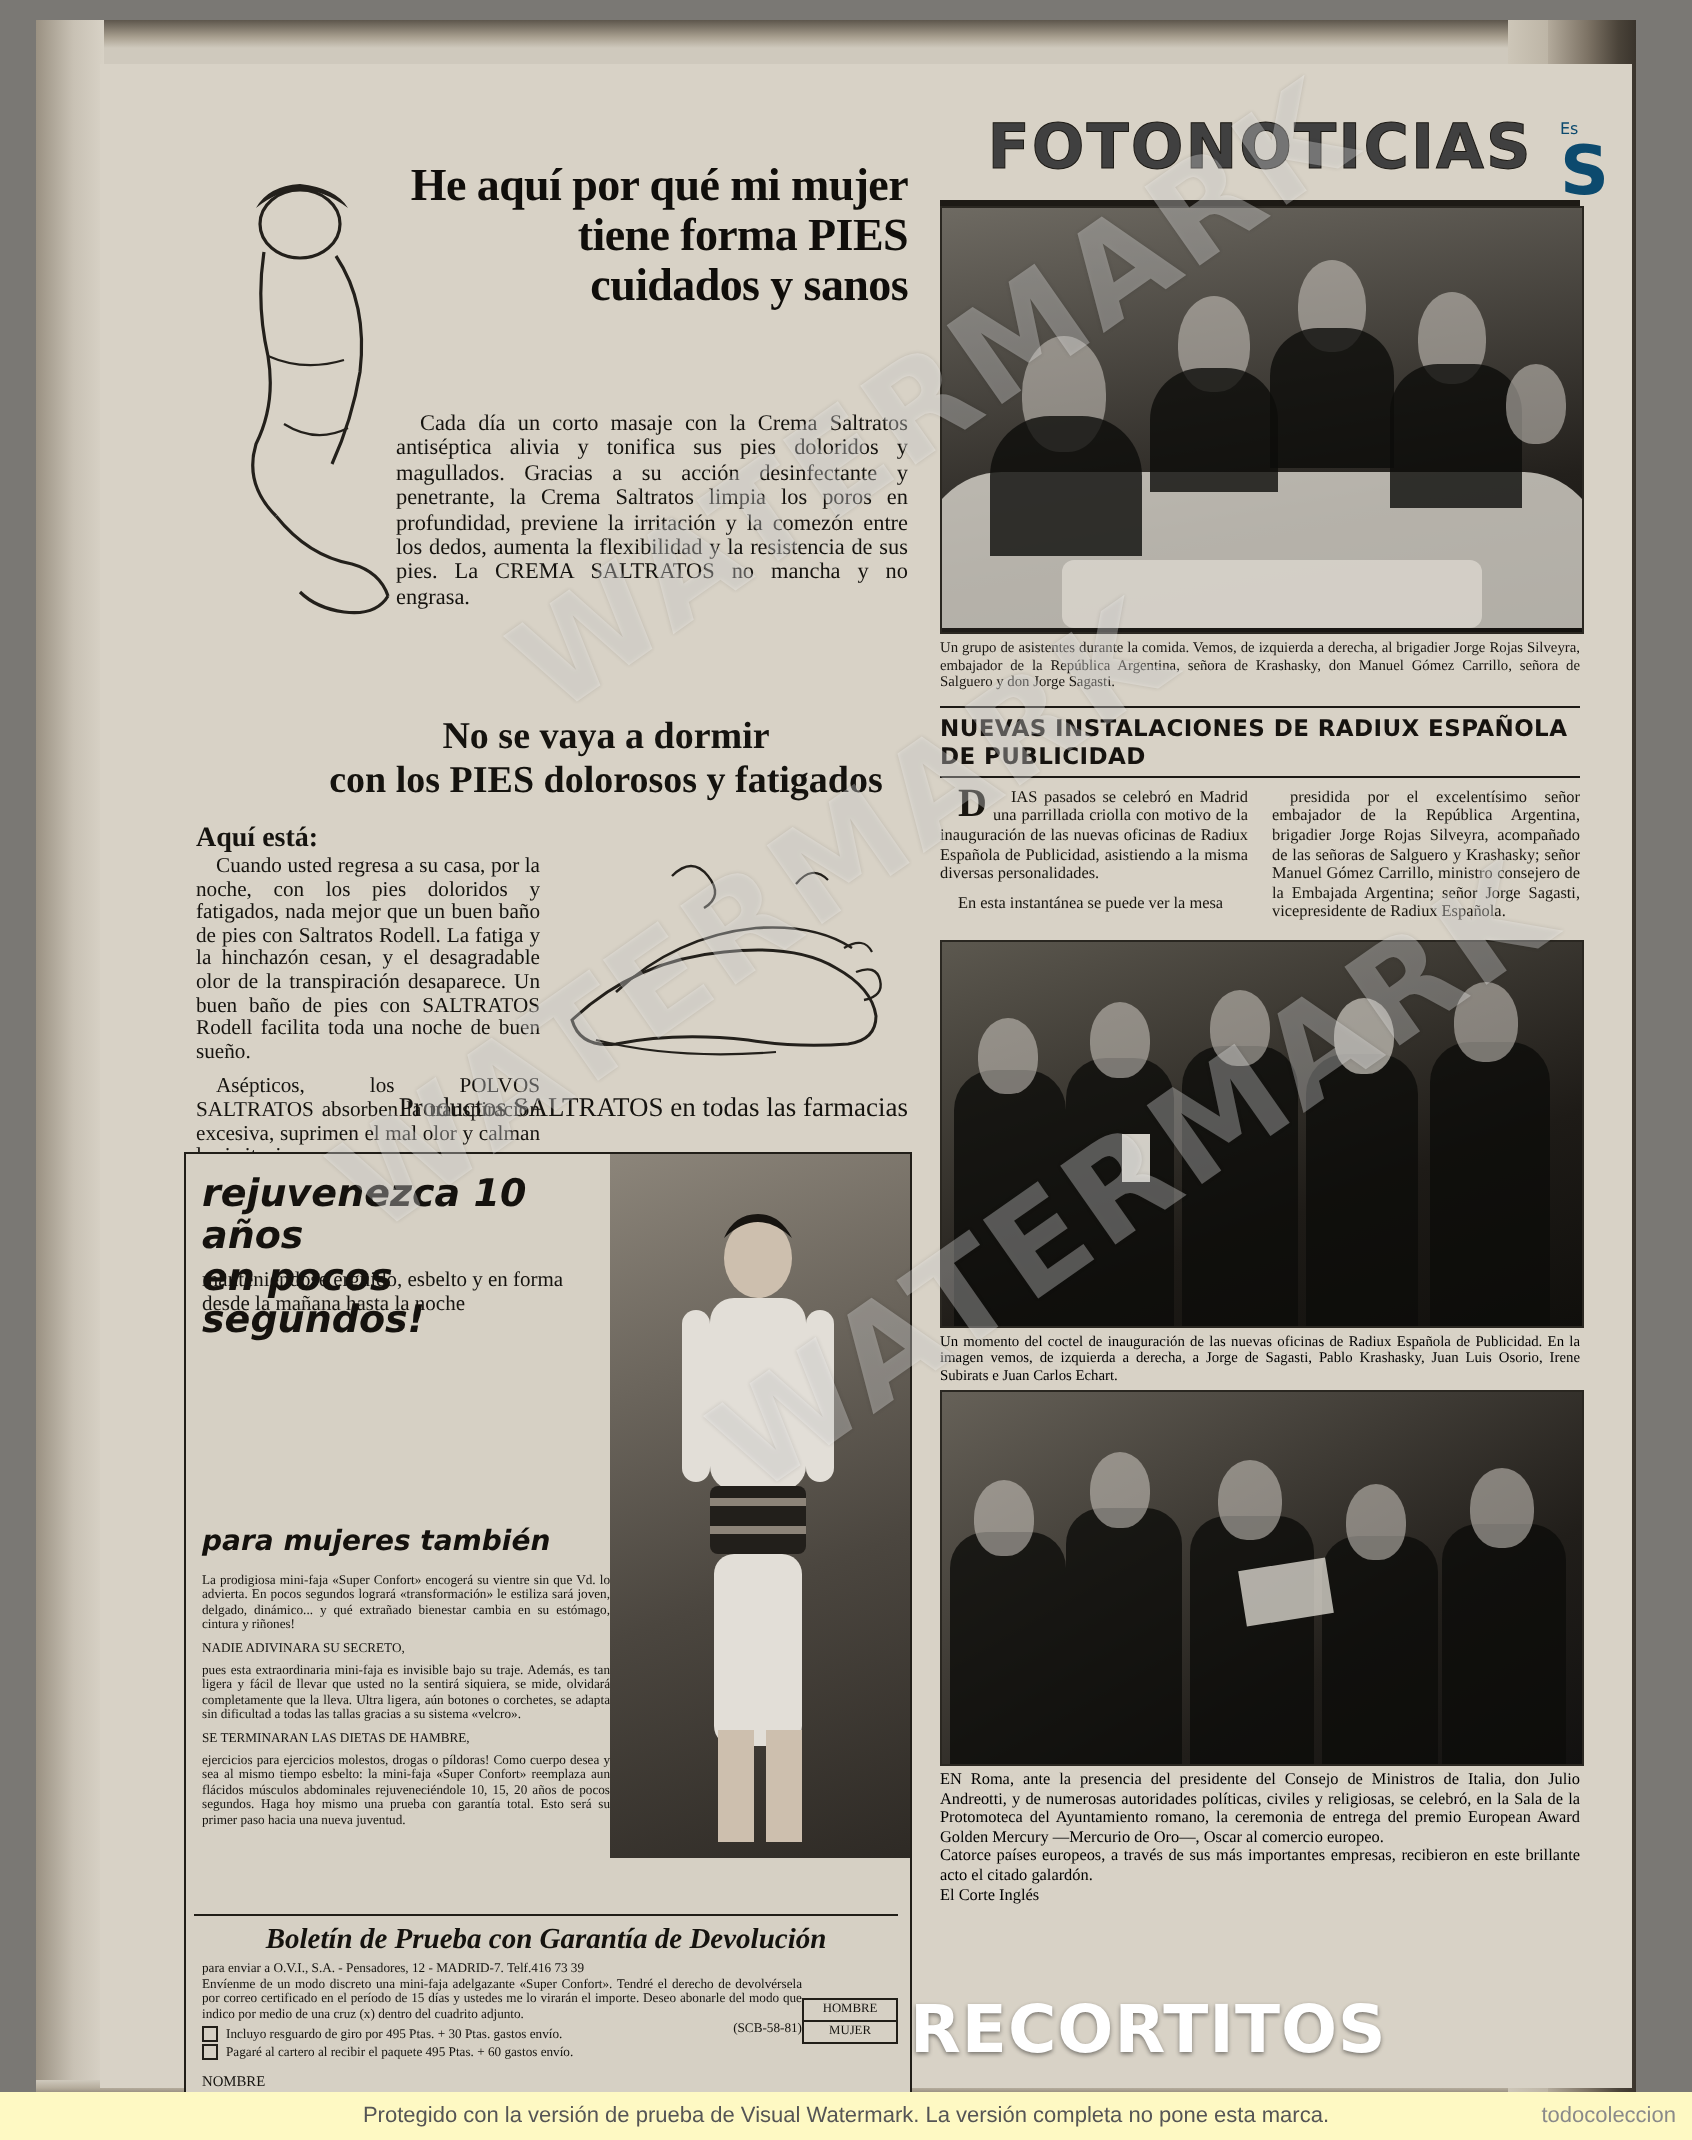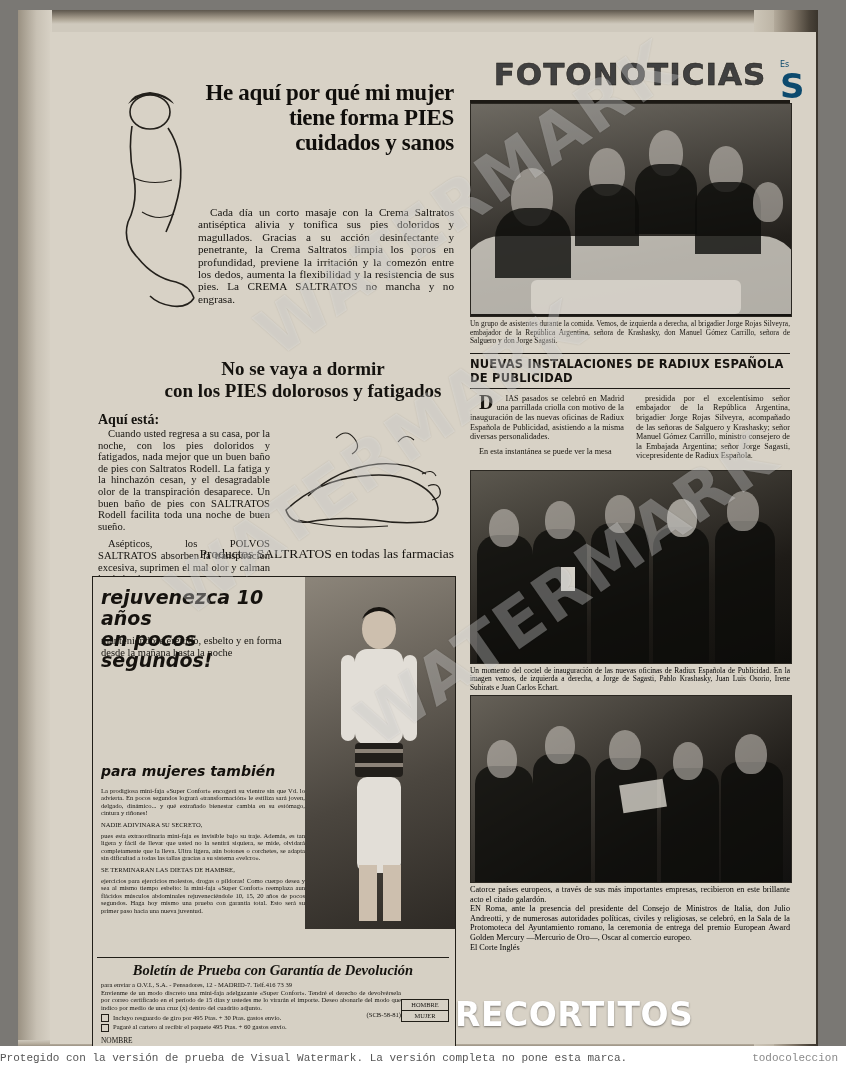--- a/index.html
+++ b/index.html
@@ -248,23 +248,23 @@
     text-shadow:0 0 2px rgba(0,0,0,.12);
   }
   .wm-recortitos{
     position:absolute;left:455px;top:995px;
     font-family:"DejaVu Sans",sans-serif;
     font-weight:bold;font-size:33px;color:#ffffff;letter-spacing:.5px;
     text-shadow:0 1px 2px rgba(0,0,0,.45);
   }
   .footerbar{
     position:absolute;left:0;bottom:0;width:846px;height:24px;
-    background:#ffffff;color:#555;
-    font-family:Liberation Mono, monospace;font-size:11px;
-    display:flex;align-items:center;justify-content:flex-start;
+    background:#fef9c3;color:#555;
+    font-family:Liberation Sans, sans-serif;font-size:11px;
+    display:flex;align-items:center;justify-content:center;
   }
   .footerbar .tc{color:#8a8a8a;position:absolute;right:8px;font-size:11px;}
 </style>
 </head>
 <body>
 
 <div class="page">
 
   <div class="scan">
     <div class="topedge"></div>
@@ -433,22 +433,22 @@
           <div class="blob" style="left:74px;top:30px;width:30px;height:38px;"></div>
           <div class="dark" style="left:124px;top:62px;width:62px;height:124px;border-radius:18px 18px 0 0;"></div>
           <div class="blob" style="left:138px;top:34px;width:32px;height:40px;"></div>
           <div class="dark" style="left:190px;top:72px;width:58px;height:114px;border-radius:18px 18px 0 0;"></div>
           <div class="blob" style="left:202px;top:46px;width:30px;height:38px;"></div>
           <div class="dark" style="left:250px;top:66px;width:62px;height:120px;border-radius:18px 18px 0 0;"></div>
           <div class="blob" style="left:264px;top:38px;width:32px;height:40px;"></div>
           <div class="table" style="left:150px;top:86px;width:44px;height:28px;transform:rotate(-9deg);"></div>
         </div>
         <div class="textbelow">
+          <div>EN Roma, ante la presencia del presidente del Consejo de Ministros de Italia, don Julio Andreotti, y de numerosas autoridades políticas, civiles y religiosas, se celebró, en la Sala de la Protomoteca del Ayuntamiento romano, la ceremonia de entrega del premio European Award Golden Mercury —Mercurio de Oro—, Oscar al comercio europeo.</div>
           <div>Catorce países europeos, a través de sus más importantes empresas, recibieron en este brillante acto el citado galardón.</div>
-          <div>EN Roma, ante la presencia del presidente del Consejo de Ministros de Italia, don Julio Andreotti, y de numerosas autoridades políticas, civiles y religiosas, se celebró, en la Sala de la Protomoteca del Ayuntamiento romano, la ceremonia de entrega del premio European Award Golden Mercury —Mercurio de Oro—, Oscar al comercio europeo.</div>
           <div>El Corte Inglés</div>
         </div>
       </div>
 
       <div class="sliver">
         <div class="s1">Es</div>
         <div class="s2">S</div>
       </div>
 
     </div>

